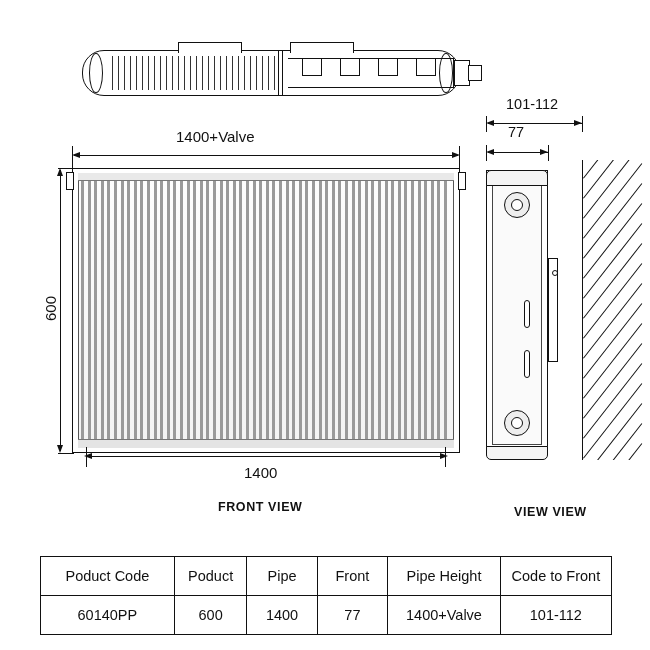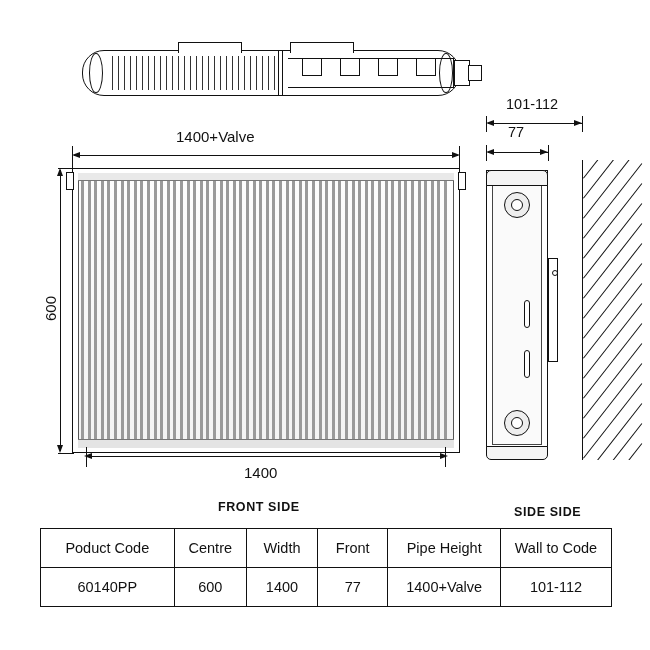--- a/index.html
+++ b/index.html
@@ -322,21 +322,21 @@
     width: 95px;
     height: 0;
     border-top: 1px solid #111;
     transform-origin: 0 0;
     transform: rotate(-52deg);
   }
 
   
   #spec-table {
     position: absolute;
-    left: 40px; top: 528px;
+    left: 40px; top: 556px;
     width: 572px;
     border-collapse: collapse;
     font-size: 14.5px;
   }
   #spec-table td, #spec-table th {
     border: 1.5px solid #111;
     text-align: center;
     font-weight: normal;
     padding: 8px 4px;
     color: #111;
@@ -489,21 +489,21 @@
 
   <div class="abs" style="left:72px; top:444px; width:388px; height:40px;">
     <div class="hline" style="left:14px; top:12px; width:360px;"></div>
     <div class="dim-arrow-l" style="left:12px; top:8.5px;"></div>
     <div class="dim-arrow-r" style="right:12px; top:8.5px;"></div>
     <div class="tick" style="left:14px; top:3px; height:20px;"></div>
     <div class="tick" style="right:14px; top:3px; height:20px;"></div>
     <div class="lbl big" style="left:172px; top:20px;">1400</div>
   </div>
 
-  <div class="view-title" style="left:218px; top:500px;">FRONT SIDE</div>
+  <div class="view-title" style="left:218px; top:500px;">FRONT VIEW</div>
 
   <div class="abs" style="left:486px; top:96px; width:160px; height:36px;">
     <div class="lbl" style="left:20px; top:0px;">101-112</div>
     <div class="hline" style="left:2px; top:27px; width:94px;"></div>
     <div class="dim-arrow-l" style="left:0px; top:23.5px;"></div>
     <div class="dim-arrow-r" style="left:88px; top:23.5px;"></div>
     <div class="tick" style="left:0px; top:20px; height:16px;"></div>
     <div class="tick" style="left:96px; top:20px; height:16px;"></div>
   </div>
 
@@ -550,31 +550,31 @@
       <div class="hatch" style="left:1px; top:238px;"></div>
       <div class="hatch" style="left:1px; top:258px;"></div>
       <div class="hatch" style="left:1px; top:278px;"></div>
       <div class="hatch" style="left:1px; top:298px;"></div>
       <div class="hatch" style="left:1px; top:318px;"></div>
       <div class="hatch" style="left:1px; top:338px;"></div>
       <div class="hatch" style="left:1px; top:358px;"></div>
     </div>
   </div>
 
-  <div class="view-title" style="left:514px; top:505px;">SIDE SIDE</div>
+  <div class="view-title" style="left:514px; top:505px;">VIEW VIEW</div>
 
   <table id="spec-table">
     <thead>
       <tr>
         <td style="width:140px">Poduct Code</td>
-        <td style="width:68px">Centre</td>
-        <td style="width:68px">Width</td>
+        <td style="width:68px">Poduct</td>
+        <td style="width:68px">Pipe</td>
         <td style="width:68px">Front</td>
         <td style="width:110px">Pipe Height</td>
-        <td style="width:118px">Wall to Code</td>
+        <td style="width:118px">Code to Front</td>
       </tr>
     </thead>
     <tbody>
       <tr>
         <td>60140PP</td>
         <td>600</td>
         <td>1400</td>
         <td>77</td>
         <td>1400+Valve</td>
         <td>101-112</td>

